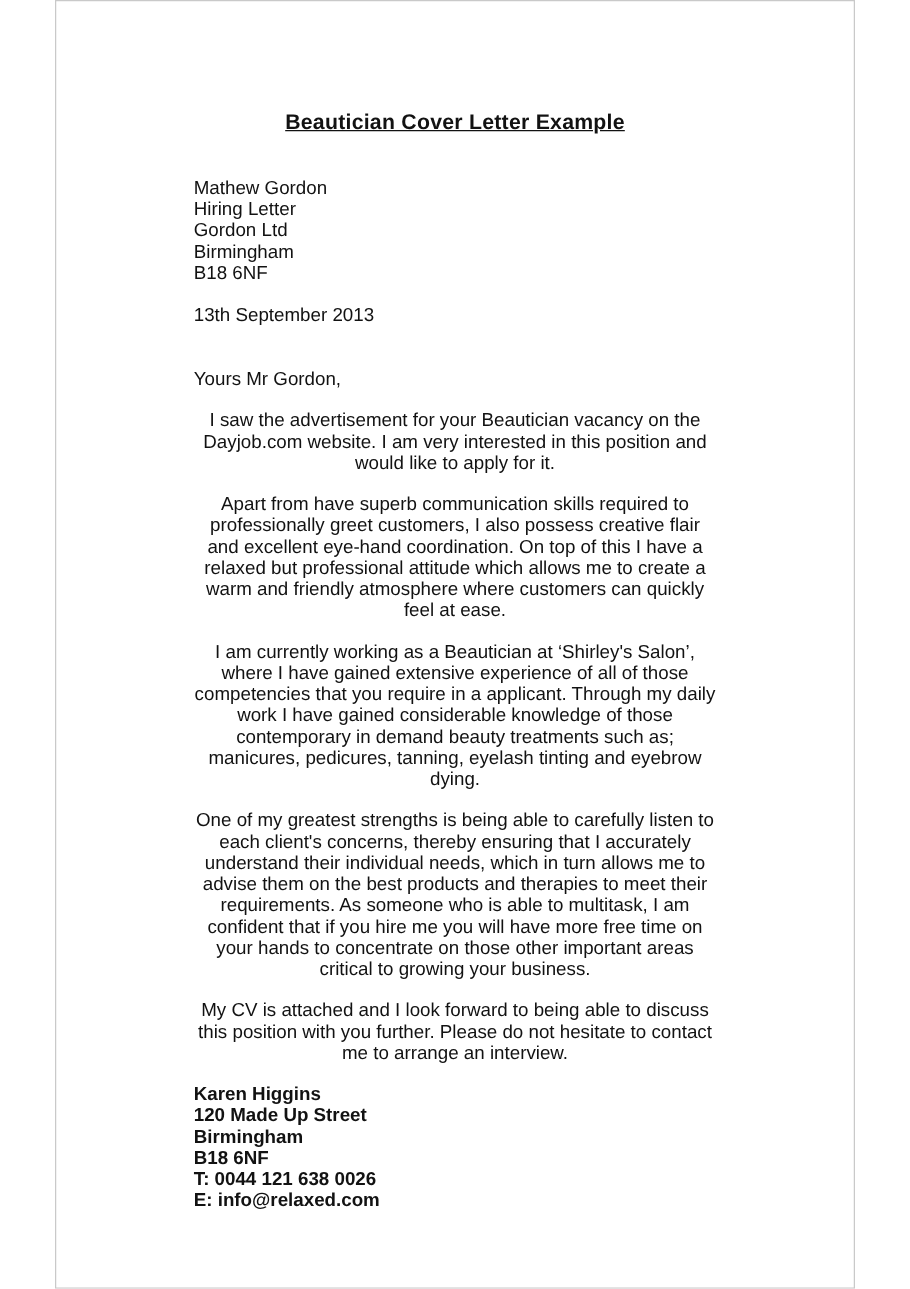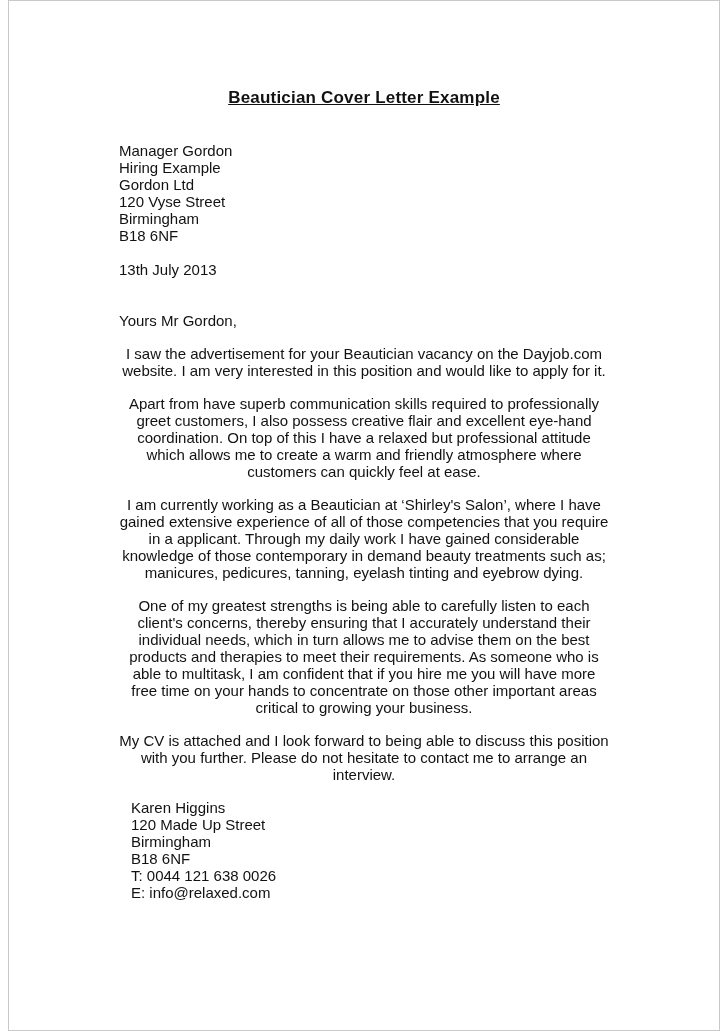--- a/index.html
+++ b/index.html
@@ -2,21 +2,21 @@
 <html><head>
 <meta charset="utf-8">
 <style>
   html, body {
     margin: 0;
     padding: 0;
     background: #ffffff;
   }
   .page {
     position: relative;
-    width: 712px;
+    width: 640px;
     height: 1031px;
     box-sizing: border-box;
     margin: 0 auto;
     background: #ffffff;
     border: 1px solid #c9c9c9;
     padding: 88px 110px 0 110px;
     font-family: "Liberation Sans", sans-serif;
     font-size: 15px;
     line-height: 17px;
     color: #121212;
@@ -43,40 +43,40 @@
     margin: 0 0 16px 0;
   }
   .para {
     margin: 0 0 16px 0;
     text-align: center;
   }
   .closing {
     margin: 0 0 36px 0;
   }
   .sender-block {
-    margin: 12px;
+    margin: 0;
+    font-weight: bold;
   }
 </style>
 </head>
 <body>
 
 <div class="page">
 
   <div class="letter-title">Beautician Cover Letter Example</div>
 
   <div class="addr-block">
-    <div class="addr-line">Manager Gordon</div>
-    <div class="addr-line">Hiring Example</div>
+    <div class="addr-line">Mathew Gordon</div>
+    <div class="addr-line">Hiring Letter</div>
     <div class="addr-line">Gordon Ltd</div>
-    <div class="addr-line">120 Vyse Street</div>
     <div class="addr-line">Birmingham</div>
     <div class="addr-line">B18 6NF</div>
   </div>
 
-  <div class="date-line">13th July 2013</div>
+  <div class="date-line">13th September 2013</div>
 
   <div class="salutation">Yours Mr Gordon,</div>
 
   <p class="para">I saw the advertisement for your Beautician vacancy on the Dayjob.com website. I am very interested in this position and would like to apply for it.</p>
   <p class="para">Apart from have superb communication skills required to professionally greet customers, I also possess creative flair and excellent eye-hand coordination. On top of this I have a relaxed but professional attitude which allows me to create a warm and friendly atmosphere where customers can quickly feel at ease.</p>
   <p class="para">I am currently working as a Beautician at ‘Shirley's Salon’, where I have gained extensive experience of all of those competencies that you require in a applicant. Through my daily work I have gained considerable knowledge of those contemporary in demand beauty treatments such as; manicures, pedicures, tanning, eyelash tinting and eyebrow dying.</p>
   <p class="para">One of my greatest strengths is being able to carefully listen to each client's concerns, thereby ensuring that I accurately understand their individual needs, which in turn allows me to advise them on the best products and therapies to meet their requirements. As someone who is able to multitask, I am confident that if you hire me you will have more free time on your hands to concentrate on those other important areas critical to growing your business.</p>
   <p class="para">My CV is attached and I look forward to being able to discuss this position with you further. Please do not hesitate to contact me to arrange an interview.</p>
 
 

